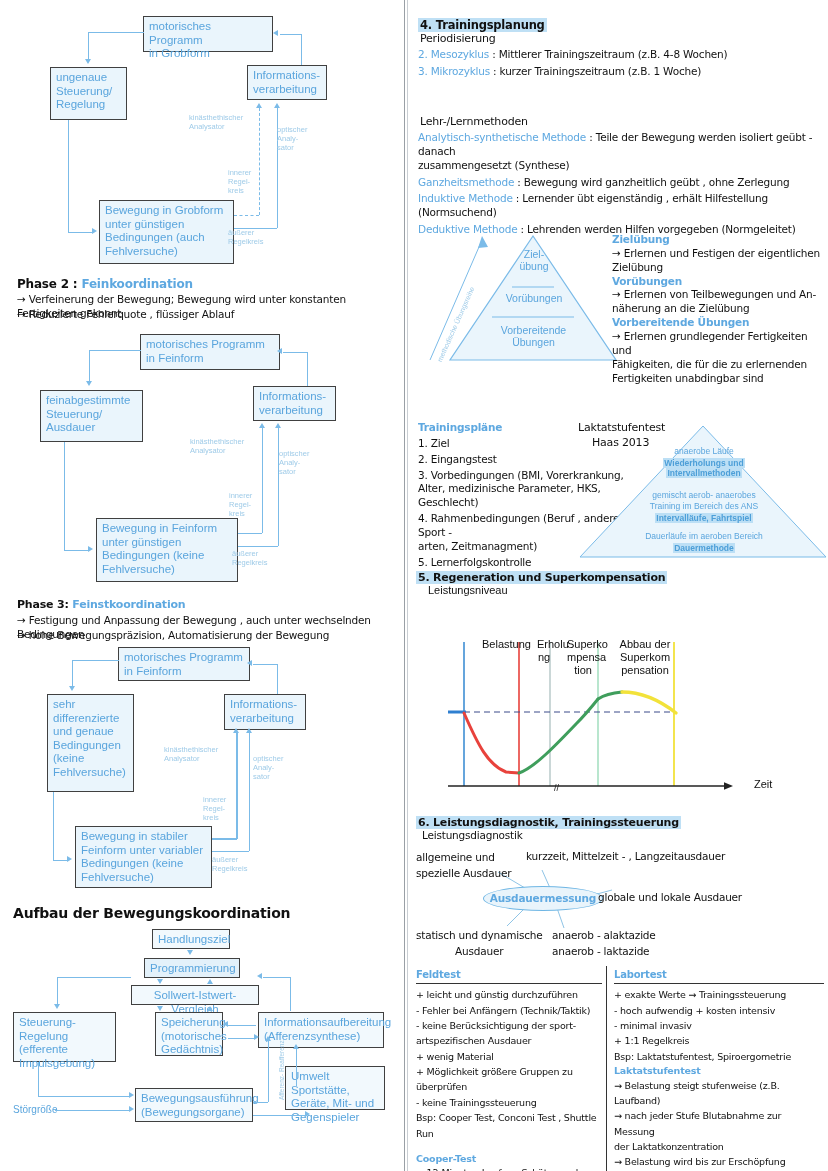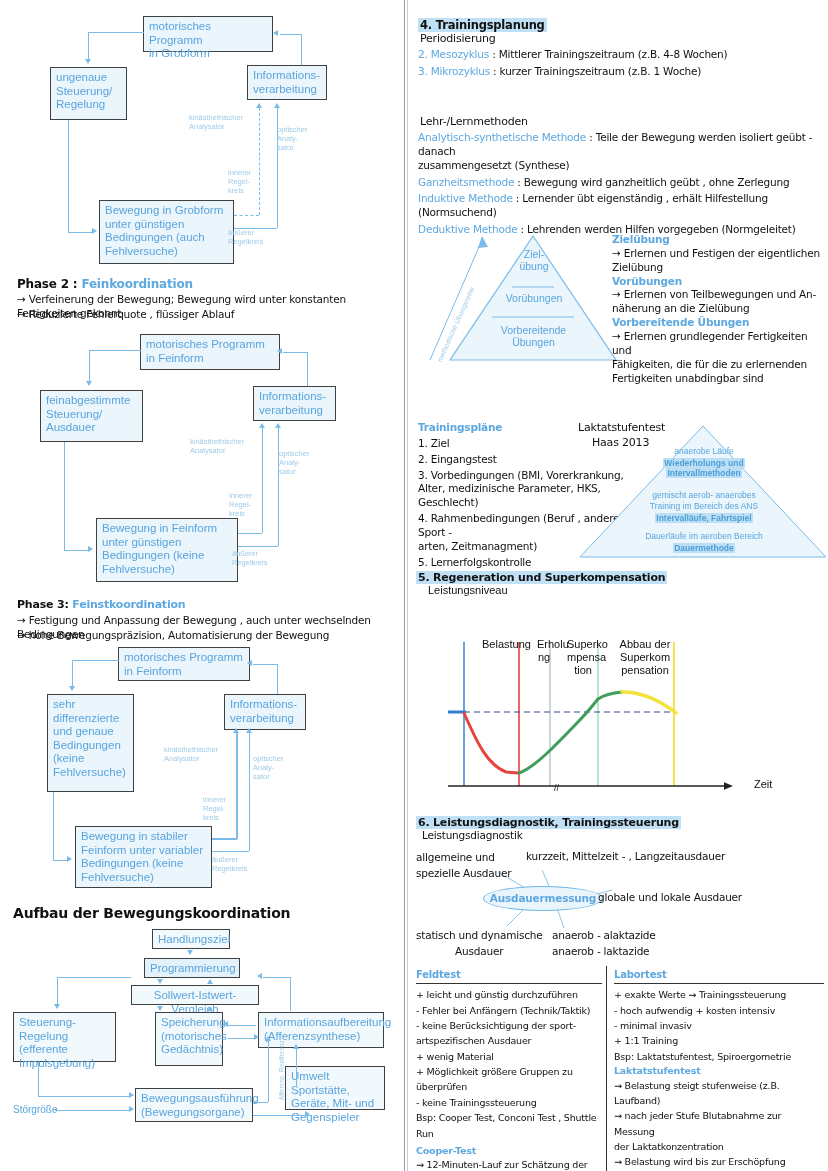--- a/index.html
+++ b/index.html
@@ -281,21 +281,21 @@
 
     <div>
       <div class="hw hw-bold" style="position:absolute; left:13px; top:904px; font-size:14px;">Aufbau der Bewegungskoordination</div>
 
       <div class="fbox plain" style="left:152px; top:929px; width:78px; height:20px; text-align:center;">Handlungsziel</div>
       <div class="fbox plain" style="left:144px; top:958px; width:96px; height:20px; text-align:center; background:#e3f1fa;">Programmierung</div>
       <div class="fbox plain" style="left:131px; top:985px; width:128px; height:20px; text-align:center;">Sollwert-Istwert-Vergleich</div>
       <div class="fbox plain" style="left:13px; top:1012px; width:103px; height:50px; white-space:pre-line;">Steuerung-Regelung
 (efferente
 Impulsgebung)</div>
-      <div class="fbox plain" style="left:155px; top:1012px; width:68px; height:54px; white-space:pre-line;">Speicherung
+      <div class="fbox plain" style="left:155px; top:1012px; width:68px; height:44px; white-space:pre-line;">Speicherung
 (motorisches
 Gedächtnis)</div>
       <div class="fbox plain" style="left:258px; top:1012px; width:126px; height:36px; white-space:pre-line;">Informationsaufbereitung
 (Afferenzsynthese)</div>
       <div class="fbox plain" style="left:285px; top:1066px; width:100px; height:44px; white-space:pre-line;">Umwelt Sportstätte,
 Geräte, Mit- und
 Gegenspieler</div>
       <div class="fbox plain" style="left:135px; top:1088px; width:118px; height:34px; white-space:pre-line;">Bewegungsausführung
 (Bewegungsorgane)</div>
 
@@ -538,32 +538,32 @@
           <div>+ leicht und günstig durchzuführen</div>
           <div>- Fehler bei Anfängern (Technik/Taktik)</div>
           <div>- keine Berücksichtigung der sport-</div>
           <div>artspezifischen Ausdauer</div>
           <div>+ wenig Material</div>
           <div>+ Möglichkeit größere Gruppen zu</div>
           <div>überprüfen</div>
           <div>- keine Trainingssteuerung</div>
           <div>Bsp: Cooper Test, Conconi Test , Shuttle Run</div>
         </div>
-        <div class="hw hw-blue hw-bold" style="font-size:9.5px; margin-top:4px;">Cooper-Test</div>
+        <div class="hw hw-blue hw-bold" style="font-size:9.5px; margin-top:12px;">Cooper-Test</div>
         <div class="hw" style="font-size:9.5px; line-height:1.62;">→ 12-Minuten-Lauf zur Schätzung der</div>
       </div>
 
       <div style="position:absolute; left:202px; top:968px; width:210px;">
         <div class="hw hw-blue hw-bold" style="font-size:10px;">Labortest</div>
         <div class="tbl-div" style="position:relative; width:210px; height:1px; margin:2px 0 3px 0;"></div>
         <div class="hw" style="font-size:9.5px; line-height:1.62;">
           <div>+ exakte Werte → Trainingssteuerung</div>
           <div>- hoch aufwendig + kosten intensiv</div>
           <div>- minimal invasiv</div>
-          <div>+ 1:1 Training</div>
+          <div>+ 1:1 Regelkreis</div>
           <div>Bsp: Laktatstufentest, Spiroergometrie</div>
         </div>
         <div class="hw hw-blue hw-bold" style="font-size:9.5px; margin-top:1px;">Laktatstufentest</div>
         <div class="hw" style="font-size:9.5px; line-height:1.62;">
           <div>→ Belastung steigt stufenweise (z.B. Laufband)</div>
           <div>→ nach jeder Stufe Blutabnahme zur Messung</div>
           <div>der Laktatkonzentration</div>
           <div>→ Belastung wird bis zur Erschöpfung gesteigert</div>
         </div>
       </div>

